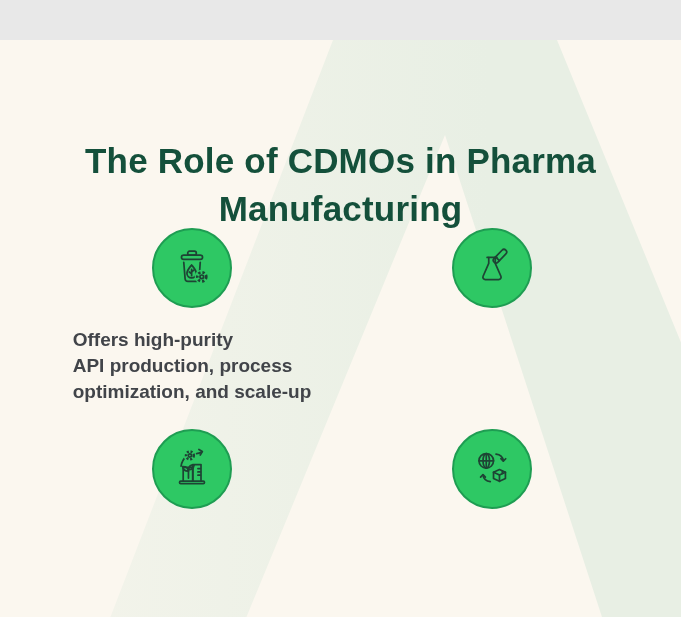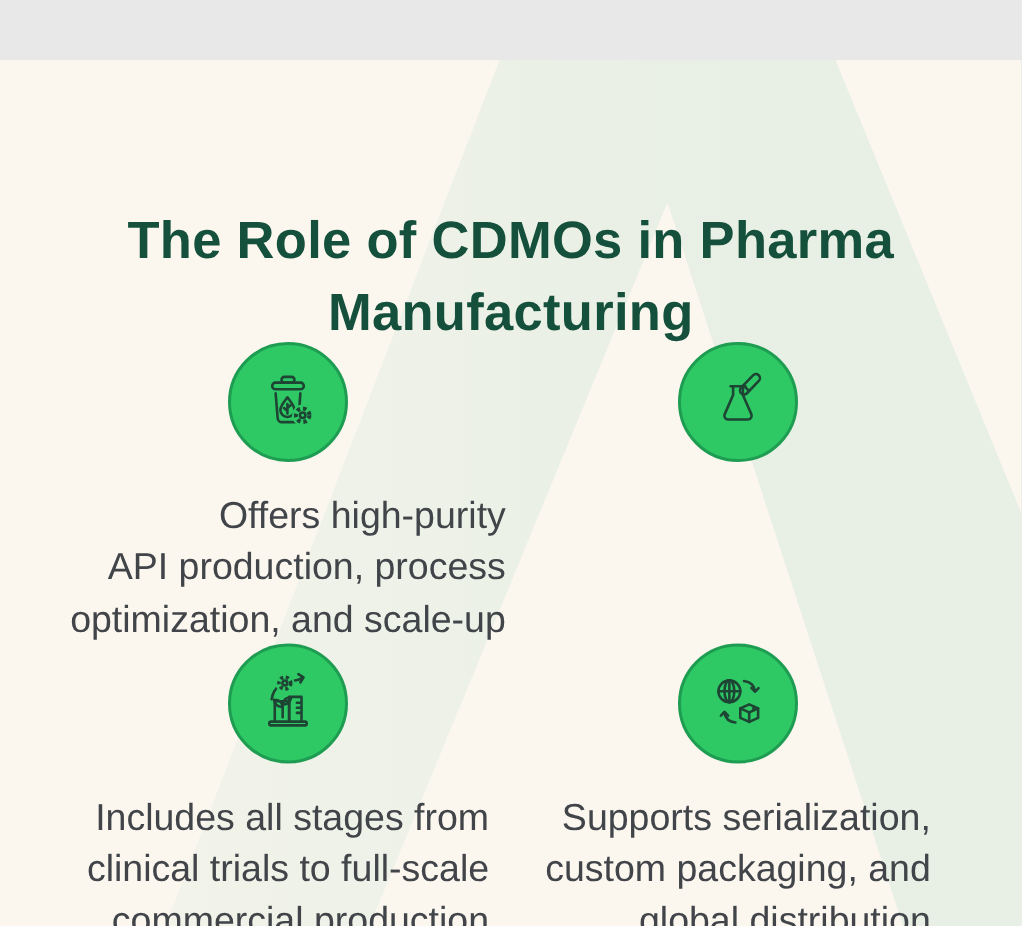--- a/index.html
+++ b/index.html
@@ -29,22 +29,22 @@
   }
   .glyph{width:46px;height:46px;}
   .glyph *{
     fill:none;stroke:var(--icon-stroke);
     stroke-width:1.8;stroke-linecap:round;stroke-linejoin:round;
   }
   .glyph .mask{fill:var(--circle-fill);stroke:none;}
   .glyph .teeth{stroke-width:2.8;stroke-dasharray:2.4 2.05;stroke-linecap:butt;}
   .glyph .teeth2{stroke-width:2.5;stroke-dasharray:2.1 1.8;stroke-linecap:butt;}
   .blurb{
-    margin-top:19px;font-size:25px;line-height:1.37;
-    color:var(--body-text);text-align:right;white-space:pre-line;
+    margin-top:19px;font-size:19px;line-height:1.37;
+    color:var(--body-text);text-align:left;white-space:pre-line;font-weight:bold;
   }
 </style>
 </head>
 <body>
 
 <div class="canvas">
 
   <svg class="watermark" viewBox="0 0 681 617" preserveAspectRatio="none" aria-hidden="true">
     <defs>
       <linearGradient id="wmfade" x1="0" y1="0" x2="1" y2="0">
@@ -105,42 +105,36 @@
           <circle cx="21.8" cy="9.8" r="1.7"></circle>
           <rect x="11" y="36.6" width="26" height="2.6" rx="1.2"></rect>
           <path d="M14.8 36.6 V22.4 h10 V36.6"></path>
           <path d="M24.8 36.6 V19.4 h8.6 V36.6"></path>
           <path d="M30.2 23.5 h2.4 M30.2 27 h2.4 M30.2 30.5 h2.4"></path>
           <path d="M20.3 33.5 V23.8"></path>
           <path d="M20.3 26.3 C17.2 26.5 14.9 24.9 14.2 21.4 C17.8 21.3 19.9 23 20.3 26.3 Z"></path>
           <path d="M20.3 24.6 C23.3 24.8 25.5 23.2 26.2 19.8 C22.7 19.7 20.7 21.4 20.3 24.6 Z"></path>
         </svg>
       </div>
-      <p class="blurb">Includes all stages from
-clinical trials to full-scale
-commercial production</p>
     </div>
 
     <div class="cell">
       <div class="badge">
         <svg class="glyph" viewBox="0 0 48 48" aria-hidden="true">
           <circle cx="18" cy="15.5" r="7.6"></circle>
           <ellipse cx="18" cy="15.5" rx="3.4" ry="7.6"></ellipse>
           <line x1="10.4" y1="15.5" x2="25.6" y2="15.5"></line>
           <line x1="18" y1="7.9" x2="18" y2="23.1"></line>
           <path d="M28.2 8.4 C32.4 8.9 35.2 11.4 35.8 15.2"></path>
           <path d="M33.3 13.2 L35.8 15.8 L38.3 13.3"></path>
           <path d="M22.2 37.2 C18 36.7 15.2 34.2 14.6 30.4"></path>
           <path d="M12.1 32.4 L14.6 29.8 L17.1 32.5"></path>
           <path d="M31.8 24.6 L38 27.4 V34 L31.8 36.8 L25.6 34 V27.4 Z"></path>
           <path d="M25.6 27.4 L31.8 30.2 L38 27.4"></path>
           <line x1="31.8" y1="30.2" x2="31.8" y2="36.8"></line>
           <line x1="34.8" y1="26" x2="34.8" y2="28.6"></line>
         </svg>
       </div>
-      <p class="blurb">Supports serialization,
-custom packaging, and
-global distribution</p>
     </div>
 
   </div>
 
 </div>
 
 </body></html>

